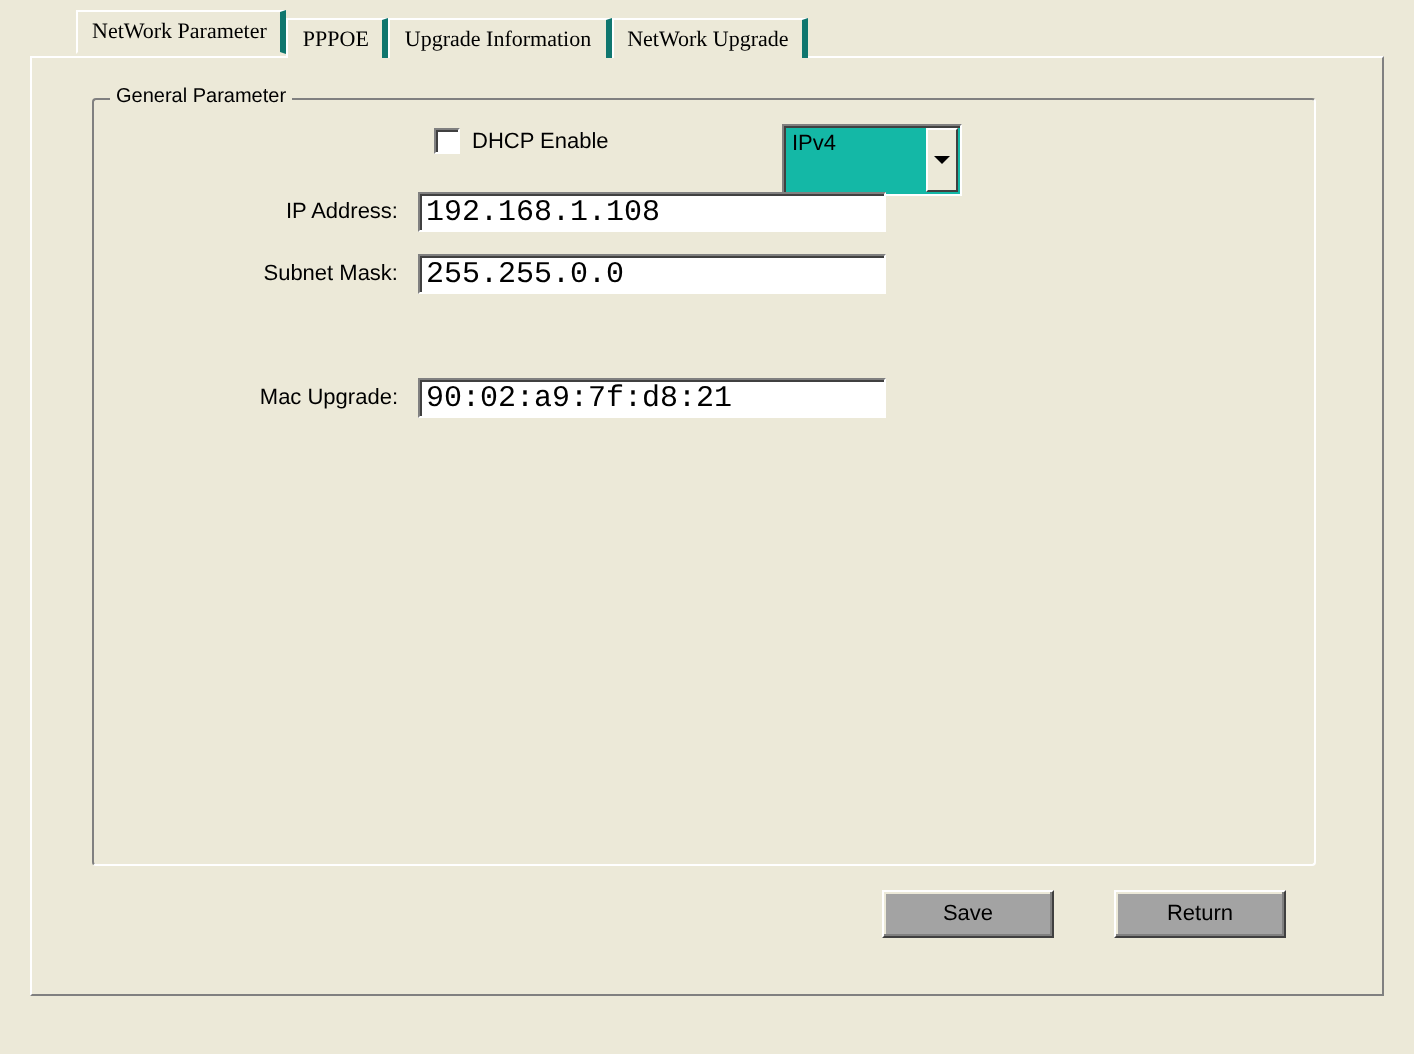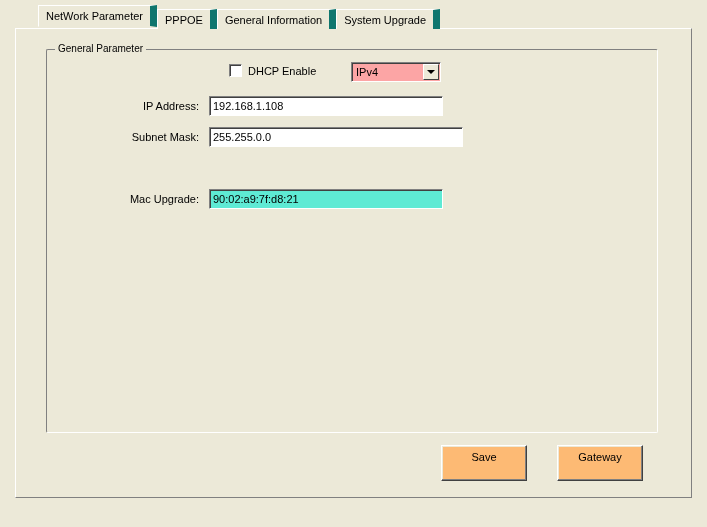--- a/index.html
+++ b/index.html
@@ -23,27 +23,28 @@
     align-items: flex-end;
     height: 20px;
     z-index: 2;
   }
   .tab {
     height: 20px;
     padding: 3px 7px 0 7px;
     background: #ece9d8;
     border-left: 1px solid #fff;
     border-top: 1px solid #fff;
-    border-right: 7px solid #0f766e;
+    border-right: 3px solid #0f766e;
     margin-right: 0px;
     position: relative;
     color: #000;
     font-size: 11px;
     line-height: 14px;
     cursor: default;
+    font-family: Liberation Serif, serif;
   }
   .tab.active {
     height: 22px;
     top: -2px;
     border-bottom: 1px solid #ece9d8;
     z-index: 3;
   }
   .panel {
     position: absolute;
     left: 15px; top: 28px;
@@ -81,47 +82,48 @@
     padding-right: 10px;
   }
   .textbox {
     height: 20px;
     border-top: 1px solid #808080;
     border-left: 1px solid #808080;
     border-right: 1px solid #fff;
     border-bottom: 1px solid #fff;
     background: #fff;
     padding: 2px 3px;
-    font-family: Liberation Sans, sans-serif;
-    font-size: 11px;
+    font-family: Liberation Mono, monospace;
+    font-size: 15px;
     line-height:14px;
     box-shadow: inset 1px 1px 0 #404040;
   }
-  .textbox.readonly { background:#5eead4; color:#000; }
+  .textbox.readonly { background:#ffffff; color:#000; }
   .checkbox {
     width: 13px; height: 13px;
     border-top: 1px solid #808080;
     border-left: 1px solid #808080;
     border-right: 1px solid #fff;
     border-bottom: 1px solid #fff;
     background:#fff;
     box-shadow: inset 1px 1px 0 #404040;
     display:inline-block;
     margin-right:6px;
     vertical-align:middle;
   }
   .combo {
     display:flex;
-    height:20px;
+    height:36px;
     border-top:1px solid #808080;
     border-left:1px solid #808080;
     border-right:1px solid #fff;
     border-bottom:1px solid #fff;
-    background:#fca5a5;
+    background:#14b8a6;
     box-shadow: inset 1px 1px 0 #404040;
+    margin-left: 40px;
   }
   .combo-text {
     flex:1;
     padding:2px 4px;
     line-height:14px;
   }
   .combo-btn {
     width:16px;
     background:#ece9d8;
     border-left:1px solid #fff;
@@ -131,76 +133,76 @@
     margin:1px;
     display:flex; align-items:center; justify-content:center;
   }
   .arrow-down {
     width:0;height:0;
     border-left:4px solid transparent;
     border-right:4px solid transparent;
     border-top:4px solid #000;
   }
   .btn {
-    width: 86px; height: 36px;
-    background:#fdba74;
+    width: 86px; height: 24px;
+    background:#a3a3a3;
     border-top:1px solid #fff;
     border-left:1px solid #fff;
     border-right:1px solid #404040;
     border-bottom:1px solid #404040;
     box-shadow: inset -1px -1px 0 #808080, inset 1px 1px 0 #ece9d8;
     font-family:inherit; font-size:11px;
     text-align:center; line-height:22px;
     cursor:default;
   }
 </style>
 </head>
 <body>
 
 <div class="window">
 
   <div class="tabbar">
     <div class="tab active">NetWork Parameter</div>
     <div class="tab">PPPOE</div>
-    <div class="tab">General Information</div>
-    <div class="tab">System Upgrade</div>
+    <div class="tab">Upgrade Information</div>
+    <div class="tab">NetWork Upgrade</div>
   </div>
 
   <div class="panel">
 
     <div class="fieldset">
       <span class="legend">General Parameter</span>
 
-      <div class="row" style="left:182px; top:14px;">
+      <div class="row" style="left:170px; top:14px;">
         <span class="checkbox"></span>
         <span>DHCP Enable</span>
       </div>
       <div class="combo" style="position:absolute; left:304px; top:12px; width:90px;">
         <span class="combo-text">IPv4</span>
         <span class="combo-btn">
           <span class="arrow-down"></span>
         </span>
       </div>
 
       <div class="row" style="left:72px; top:46px;">
         <span class="label">IP Address:</span>
         <input class="textbox" style="width: 234px;" value="192.168.1.108">
       </div>
 
       <div class="row" style="left:72px; top:77px;">
         <span class="label">Subnet Mask:</span>
-        <input class="textbox" style="width: 254px;" value="255.255.0.0">
+        <input class="textbox" style="width: 234px;" value="255.255.0.0">
       </div>
 
 
       <div class="row" style="left:72px; top:139px;">
         <span class="label">Mac Upgrade:</span>
         <input class="textbox readonly" readonly="" style="width: 234px;" value="90:02:a9:7f:d8:21">
       </div>
     </div>
 
     <div style="position:absolute; left:425px; top:416px; display:flex; gap:30px;">
       <div class="btn">Save</div>
-      <div class="btn">Gateway</div>
+      <div class="btn">Return</div>
     </div>
 
   </div>
 </div>
 
 </body></html>

